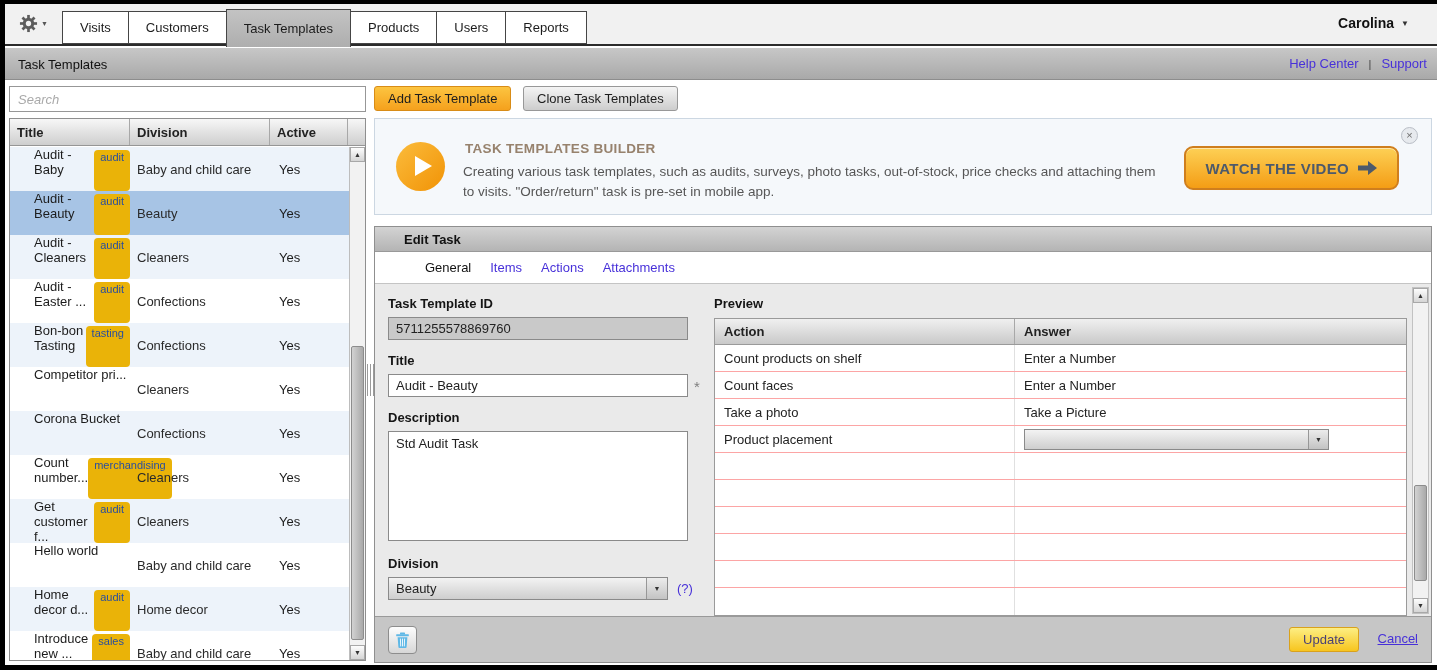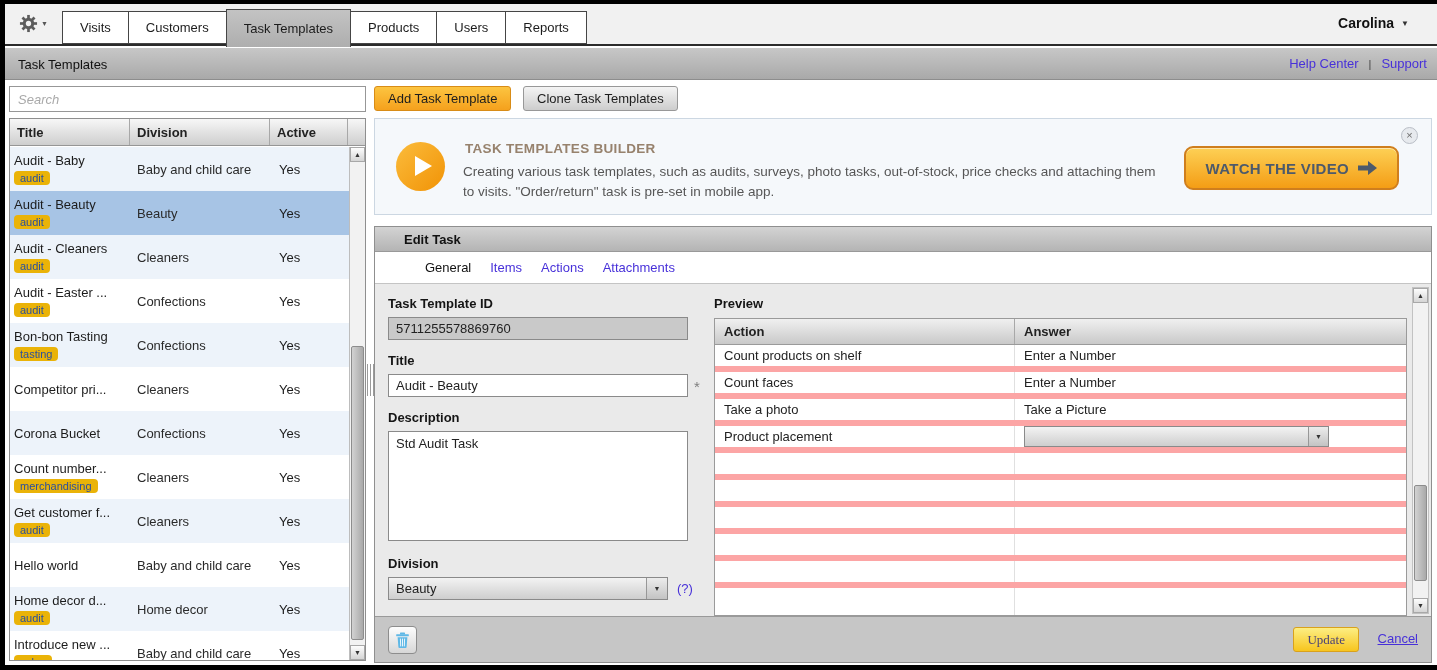--- a/index.html
+++ b/index.html
@@ -31,21 +31,21 @@
   .search-wrap input::placeholder { color:#a9a9a9; font-style:italic; }
 
   .list-box { position:absolute; left:4px; top:114px; width:357px; height:543px; border:1px solid #8f8f8f; background:#fff; overflow:hidden; }
   .list-header { display:flex; height:27px; background:linear-gradient(#f7f7f7,#cecece); border-bottom:1px solid #969696; font-weight:bold; font-size:13px; color:#222; }
   .lh-cell { display:flex; align-items:center; padding-left:7px; border-right:1px solid #a8a8a8; }
   .lh-title { width:120px; } .lh-div { width:140px; } .lh-act { width:78px; } .lh-sb { flex:1; border-right:none; }
   .list-rows { position:absolute; top:28px; left:0; right:16px; bottom:0; overflow:hidden; }
   .trow { height:44px; display:flex; cursor:pointer; }
   .trow:nth-child(odd) { background:#edf3fa; }
   .trow.selected { background:#a7c4e5; }
-  .c-title { width:120px; padding-left:4px; display:flex; flex-direction:column; justify-content:center; font-size:13px; color:#1c1c1c; }
+  .c-title { width:120px; padding-left:24px; display:flex; flex-direction:row; font-size:13px; color:#1c1c1c; }
   .c-div { width:140px; padding-left:7px; display:flex; align-items:center; font-size:13px; color:#2a2a2a; }
   .c-act { flex:1; padding-left:9px; display:flex; align-items:center; font-size:13px; color:#1c1c1c; }
   .tag { display:inline-block; width:fit-content; background:#eab308; color:#2a4f9d; font-size:11px; padding:1px 6px; border-radius:4px; margin-top:3px; }
 
   
   .sb { position:absolute; background:#f2f2f2; border-left:1px solid #bdbdbd; }
   .sb-left { top:28px; right:0; width:16px; bottom:0; }
   .sb .arr { position:absolute; left:0; right:0; height:15px; background:linear-gradient(#fdfdfd,#d5d5d5); border:1px solid #a8a8a8;
              font-size:7px; color:#333; text-align:center; line-height:13px; cursor:pointer; }
   .sb .arr.up { top:0; } .sb .arr.down { bottom:0; }
@@ -102,37 +102,37 @@
   .help-link { color:#4730d9; font-size:13px; margin-top:6px; cursor:pointer; text-decoration:none; }
 
   .preview-col { position:absolute; left:339px; top:0; right:24px; }
   .preview-label { font-size:13px; font-weight:bold; color:#151515; margin:11px 0 7px 0; }
   .preview-table { border:1px solid #9a9a9a; background:#fff; }
   .p-header { display:flex; height:26px; background:linear-gradient(#f0f0f0,#c9c9c9); border-bottom:1px solid #9a9a9a;
               font-size:13px; font-weight:bold; color:#222; }
   .ph-cell { display:flex; align-items:center; padding-left:9px; }
   .ph-action { width:300px; border-right:1px solid #a8a8a8; }
   .ph-answer { flex:1; }
-  .p-row { display:flex; height:27px; border-bottom:6px solid #fca5a5; font-size:13px; color:#222; }
+  .p-row { display:flex; height:27px; border-bottom:1px solid #fca5a5; font-size:13px; color:#222; }
   .p-row:last-child { border-bottom:none; }
   .pc-action { width:300px; border-right:1px solid #e0e0e0; display:flex; align-items:center; padding-left:9px; }
   .pc-answer { flex:1; display:flex; align-items:center; padding-left:9px; }
   .mini-select { width:305px; height:21px; border:1px solid #8a8a8a; background:linear-gradient(#f3f3f3,#cecece); display:flex; cursor:pointer; }
   .mini-select .val { flex:1; }
   .mini-select .arrow-btn { width:20px; border-left:1px solid #979797; background:linear-gradient(#ececec,#c3c3c3);
                             font-size:7px; color:#333; text-align:center; line-height:19px; }
 
   .sb-form { top:2px; right:2px; width:17px; bottom:2px; border:1px solid #c2c2c2; }
   .sb-form .thumb { top:197px; height:96px; }
 
   .edit-footer { position:absolute; left:0; right:0; bottom:0; height:46px; background:#c6c6c6; border-top:1px solid #9a9a9a; }
   .trash-btn { position:absolute; left:13px; top:9px; width:29px; height:28px; border:1px solid #8d8d8d; border-radius:4px;
                background:linear-gradient(#fdfdfd,#d7d7d7); display:flex; align-items:center; justify-content:center; cursor:pointer; }
   .update-btn { position:absolute; right:72px; top:10px; height:25px; padding:0 13px; background:linear-gradient(#fdee83,#f7c51e);
-                border:1px solid #d9a11c; border-radius:3px; font-size:13px; color:#4a4176; cursor:pointer; font-family:Liberation Serif, serif; }
+                border:1px solid #d9a11c; border-radius:3px; font-size:13px; color:#4a4176; cursor:pointer; font-family:Liberation Sans, sans-serif; }
   .cancel-link { position:absolute; right:13px; top:14px; font-size:13px; color:#4730d9; text-decoration:underline; cursor:pointer; }
 </style>
 </head>
 <body>
 
 <div id="screen">
 
   <div class="topbar">
     <div class="gear-btn">
       <svg viewBox="0 0 20 20" width="19" height="19">

